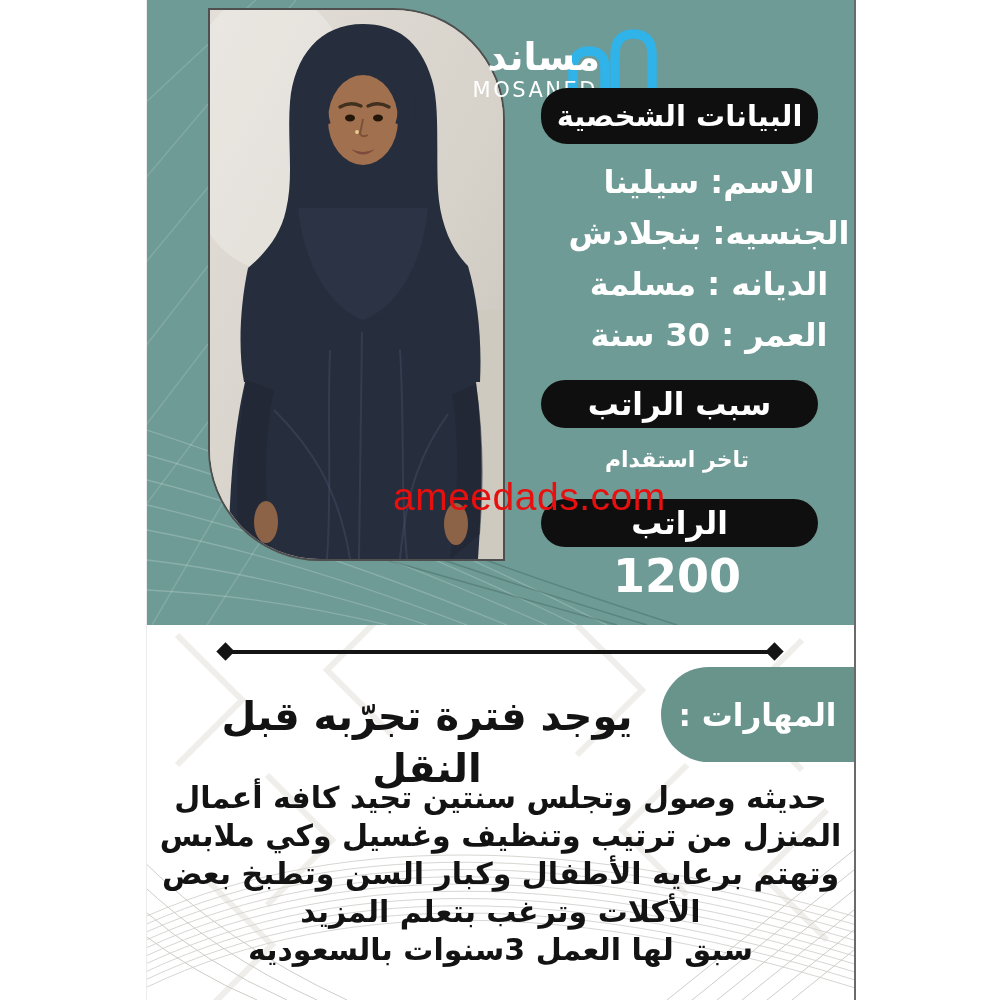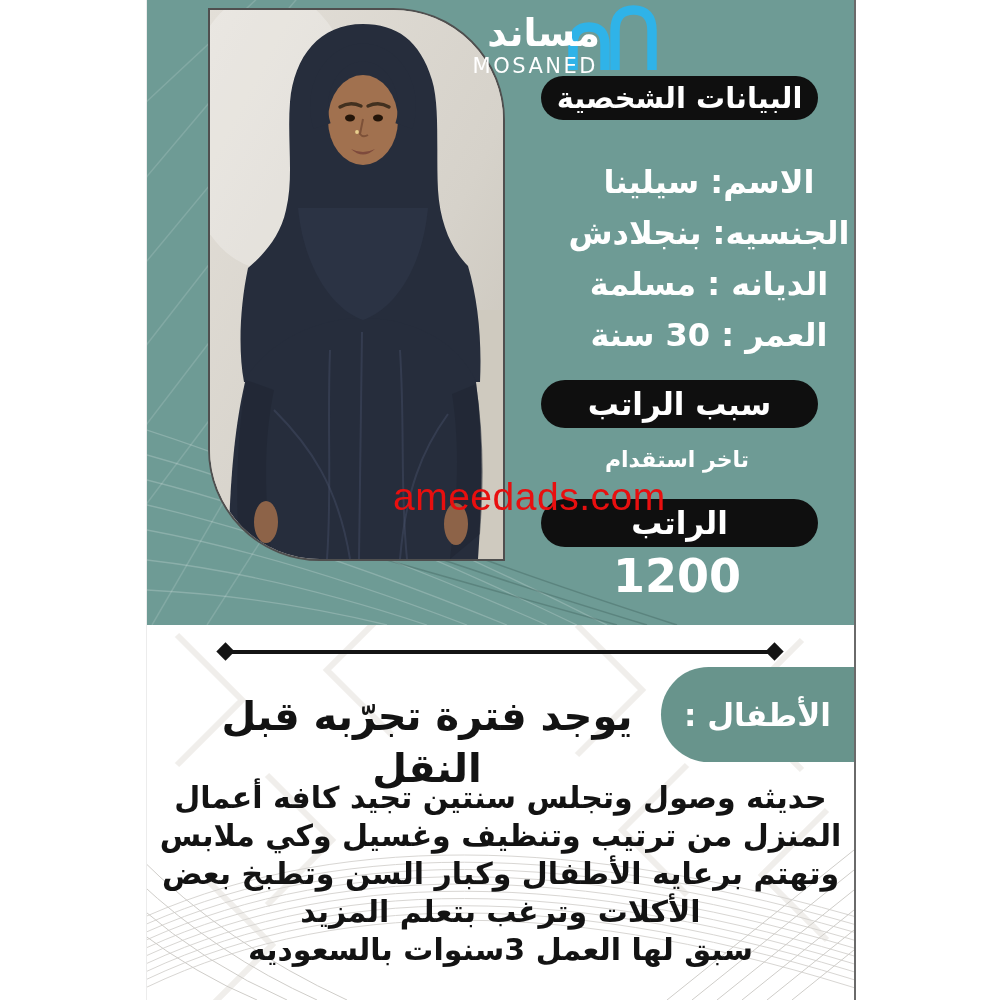--- a/index.html
+++ b/index.html
@@ -7,29 +7,29 @@
           font-family:"DejaVu Sans",sans-serif;}
   .flyer{position:absolute;left:146px;top:0;width:707px;height:1000px;background:#ffffff;
          border-right:2px solid #6a6a6a;border-left:1px solid #ececec;box-sizing:content-box;overflow:hidden;}
   
   .teal-panel{position:absolute;left:0;top:0;width:707px;height:625px;background:#6E9B95;}
   .teal-deco{position:absolute;left:0;top:0;z-index:0;}
   
   .photo-frame{position:absolute;left:61px;top:8px;width:293px;height:549px;z-index:1;
                border:2px solid #4f4f4f;border-radius:0 112px 0 112px;overflow:hidden;
                background:#d6d2ca;}
-  .logo{position:absolute;left:303px;top:4px;width:190px;height:72px;z-index:2;}
+  .logo{position:absolute;left:303px;top:28px;width:190px;height:72px;z-index:2;}
   .logo-ar{position:absolute;right:40px;top:10px;font-size:38px;font-weight:700;color:#ffffff;line-height:1;}
   .logo-latin{position:absolute;right:42px;top:50px;font-size:21px;letter-spacing:2.5px;color:#ffffff;
               font-family:"DejaVu Sans",sans-serif;font-weight:400;}
   .logo-mark{position:absolute;right:-18px;top:0;}
   .pill{position:absolute;left:394px;width:277px;background:#0f0f0f;color:#ffffff;z-index:2;
         display:flex;align-items:center;justify-content:center;direction:rtl;
         font-weight:700;border-radius:26px;}
-  .pill-personal{top:76px;height:44px;font-size:29px;}
+  .pill-personal{top:88px;height:56px;font-size:29px;}
   .pill-transfer{top:380px;height:48px;font-size:31px;}
   .pill-salary{top:499px;height:48px;font-size:31px;}
   .rows{position:absolute;left:384px;top:157px;width:292px;z-index:2;direction:rtl;margin-left:32px;}
   .row{height:51px;line-height:51px;text-align:center;color:#ffffff;font-weight:700;font-size:32px;white-space:nowrap;}
   .val{position:absolute;left:384px;width:292px;text-align:center;color:#ffffff;font-weight:700;z-index:2;direction:rtl;}
   .val-transfer{top:447px;font-size:22px;}
   .val-salary{top:549px;font-size:46px;}
   
   .watermark{position:absolute;left:246px;top:455px;z-index:6;color:#E80F0F;font-size:39px;
              font-family:"Liberation Sans",sans-serif;font-weight:400;letter-spacing:0.5px;margin-top:20px;}
@@ -200,21 +200,21 @@
           <path d="M645,375 L707,325"></path>
       </g>
     </svg>
 
     <div class="divider">
       <div class="diamond left"></div>
       <div class="line"></div>
       <div class="diamond right"></div>
     </div>
 
-    <div class="skills-tab">الأطفال :</div>
+    <div class="skills-tab">المهارات :</div>
     <div class="skills-headline">يوجد فترة تجرّبه قبل النقل</div>
 
     <div class="paragraph">
       <div>حديثه وصول  وتجلس سنتين تجيد كافه أعمال</div>
       <div>المنزل من ترتيب وتنظيف وغسيل وكي ملابس</div>
       <div>وتهتم برعايه الأطفال وكبار السن وتطبخ بعض</div>
       <div>الأكلات وترغب بتعلم المزيد</div>
       <div>سبق لها العمل 3سنوات بالسعوديه</div>
     </div>
 

